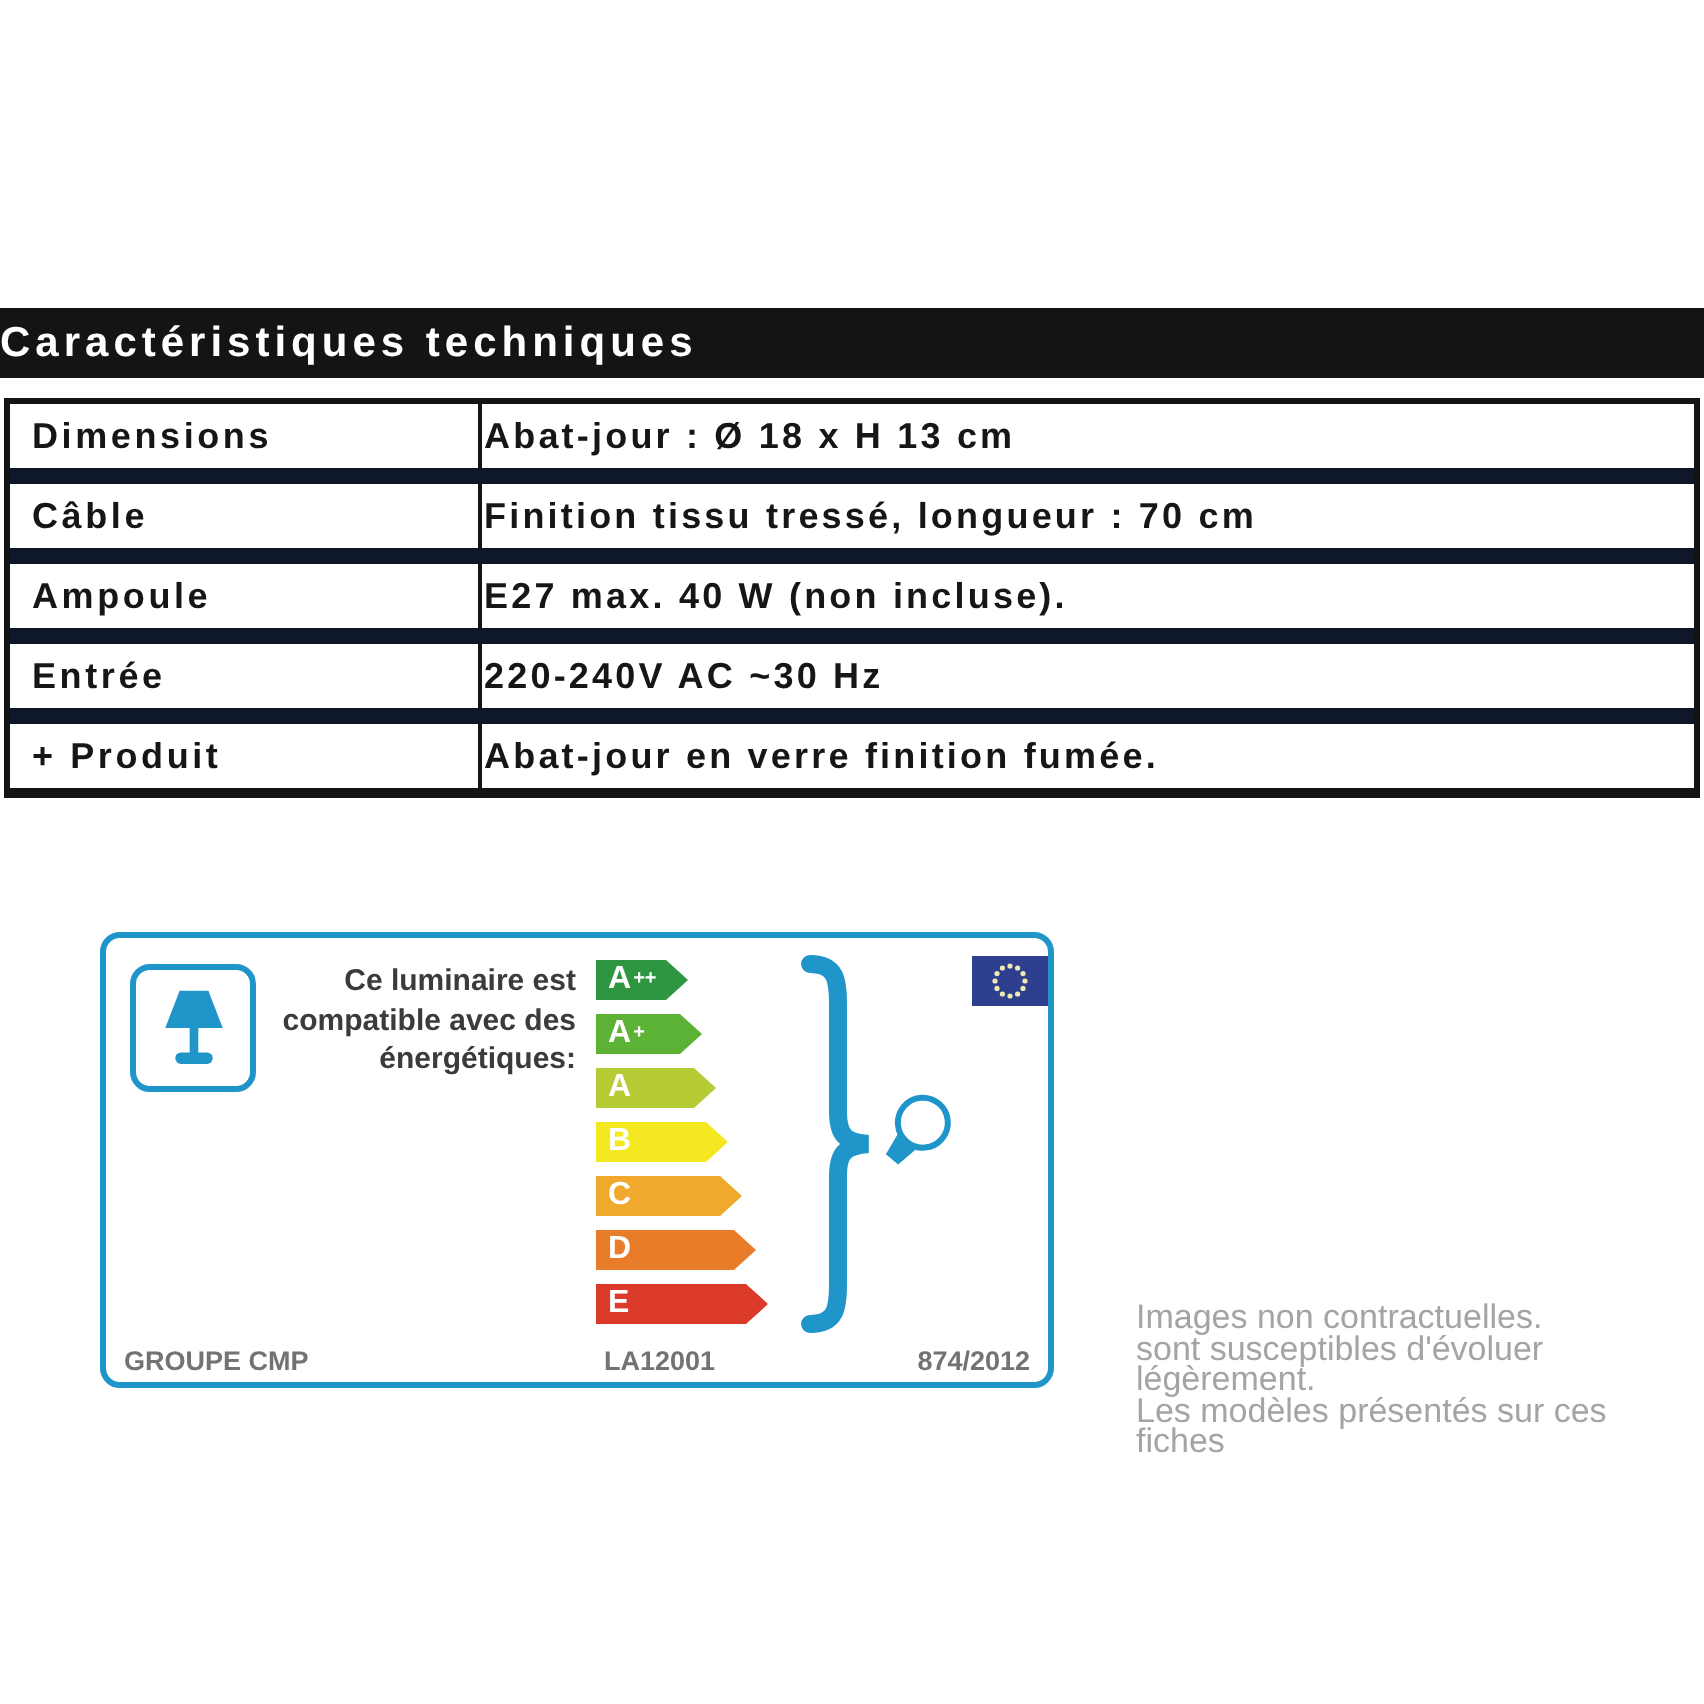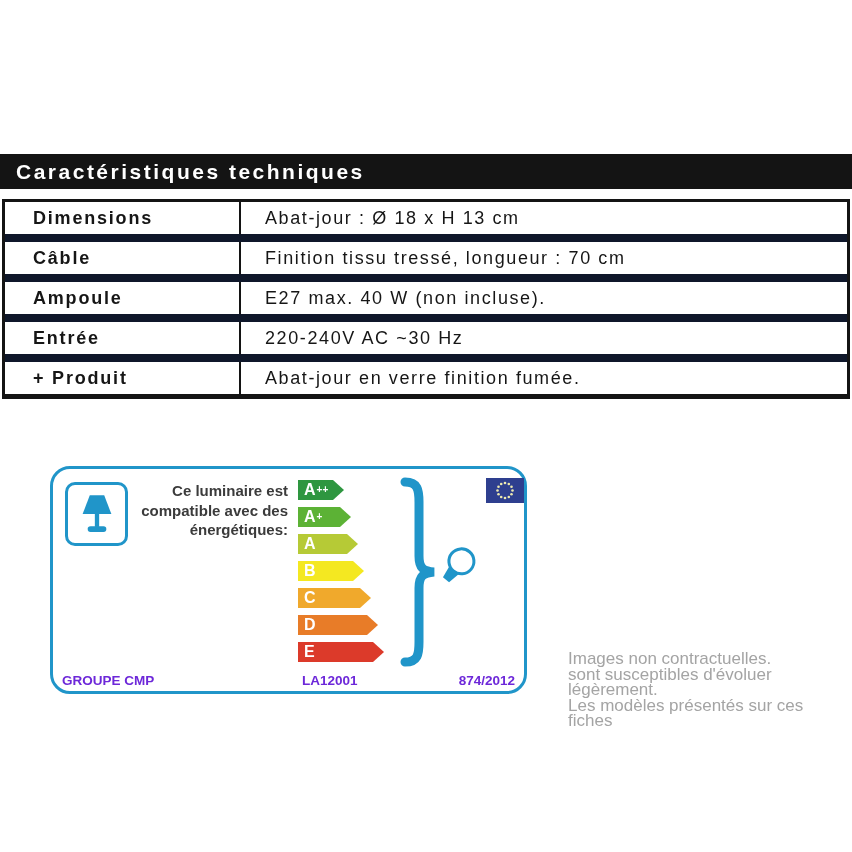--- a/index.html
+++ b/index.html
@@ -5,46 +5,46 @@
   html,body { margin:0; padding:0; background:#ffffff; }
   .page {
     position:relative; width:852px; height:852px; background:#ffffff;
     font-family:"Liberation Sans", sans-serif; overflow:hidden;
   }
 
   
   .spec-header {
     position:absolute; left:0; top:154px; width:852px; height:35px;
     background:#141414; color:#ffffff; box-sizing:border-box;
-    display:flex; align-items:center; padding-left:16px;
+    display:flex; align-items:center; 
     font-size:21px; font-weight:600; letter-spacing:2.5px;
   }
   .spec-table {
     position:absolute; left:2px; top:199px; width:848px;
     border:3px solid #141414; border-bottom-width:5px;
     box-sizing:border-box; background:#ffffff;
   }
   .spec-row { display:flex; height:32px; border-top:8px solid #0f172a; }
   .spec-row:first-child { border-top:none; }
   .spec-label {
     width:236px; border-right:2px solid #141414; box-sizing:border-box;
-    display:flex; align-items:center; padding-left:28px;
+    display:flex; align-items:center; padding-left:11px;
     font-size:18px; font-weight:700; letter-spacing:1.8px; color:#161616;
     white-space:nowrap;
   }
   .spec-value {
-    flex:1; display:flex; align-items:center; padding-left:24px;
-    font-size:18px; font-weight:400; letter-spacing:1.6px; color:#161616;
+    flex:1; display:flex; align-items:center; padding-left:1px;
+    font-size:18px; font-weight:700; letter-spacing:1.6px; color:#161616;
     white-space:nowrap;
   }
 
   
   .energy-box {
     position:absolute; left:50px; top:466px; width:477px; height:228px;
-    border:3px solid #2095c9; border-radius:20px; background:#ffffff;
+    border:3px solid #2095c9; border-radius:10px; background:#ffffff;
     box-sizing:border-box;
   }
   .lamp-frame {
     position:absolute; left:12px; top:13px; width:63px; height:64px;
     border:3px solid #2095c9; border-radius:10px; box-sizing:border-box;
     display:flex; align-items:center; justify-content:center;
   }
   .intro {
     position:absolute; left:80px; top:12px; width:155px;
     text-align:right; font-size:15px; font-weight:600; color:#3b3b3b;
@@ -55,21 +55,21 @@
     height:20px; margin-bottom:7px; display:flex; align-items:center;
     padding-left:6px; box-sizing:border-box;
     color:#ffffff; font-weight:700; font-size:16px; line-height:20px;
     clip-path: polygon(0 0, calc(100% - 11px) 0, 100% 50%, calc(100% - 11px) 100%, 0 100%);
   }
   .energy-arrow sup { font-size:10px; line-height:0; margin-left:1px; vertical-align:6px; }
   .brace-wrap { position:absolute; left:344px; top:6px; width:42px; height:194px; }
   .bulb-wrap { position:absolute; left:376px; top:74px; width:52px; height:52px; }
   .eu-flag { position:absolute; left:433px; top:9px; width:38px; height:25px; }
   .energy-footer-item {
-    position:absolute; bottom:3px; font-size:13.5px; font-weight:700; color:#6d28d9;
+    position:absolute; bottom:3px; font-size:13.5px; font-weight:700; color:#737373;
     white-space:nowrap;
   }
   .ef-left { left:9px; }
   .ef-center { left:249px; }
   .ef-right { right:9px; }
 
   
   .disclaimer {
     position:absolute; left:568px; top:651px;
     font-size:17px; color:#a4a4a4; line-height:15.5px;

